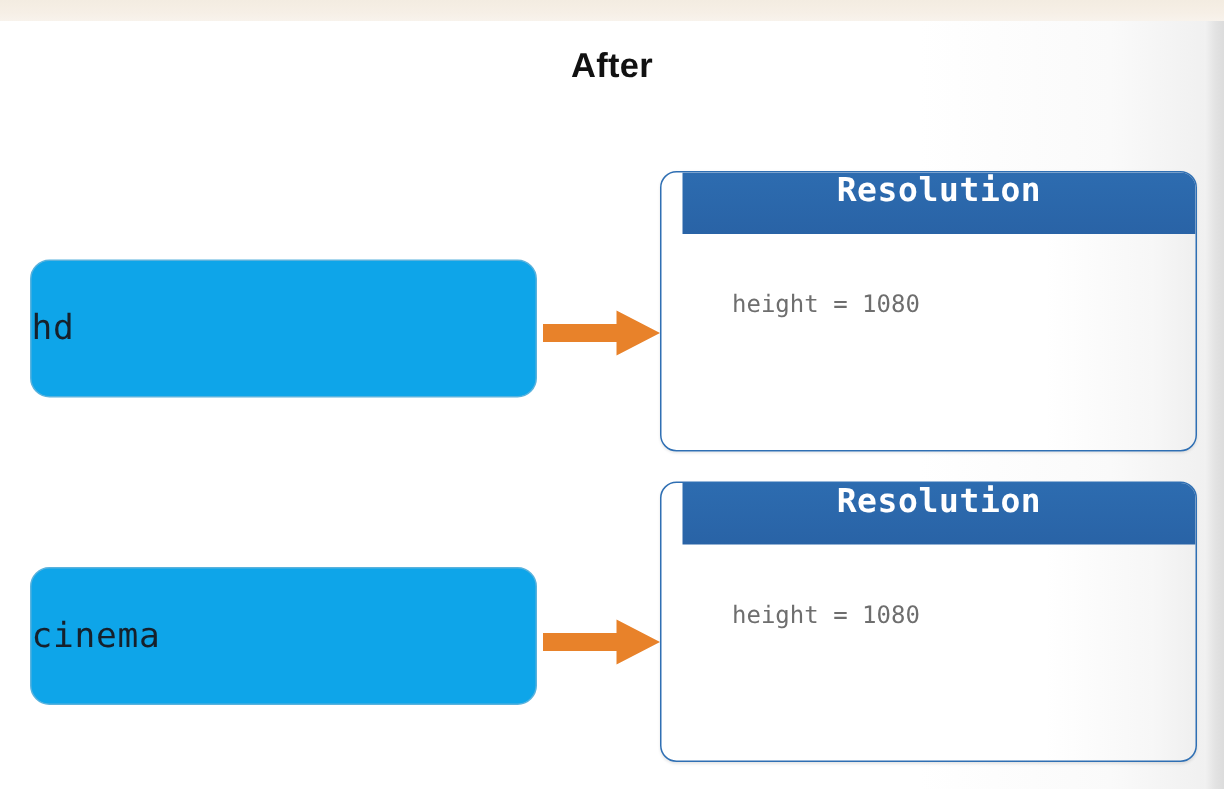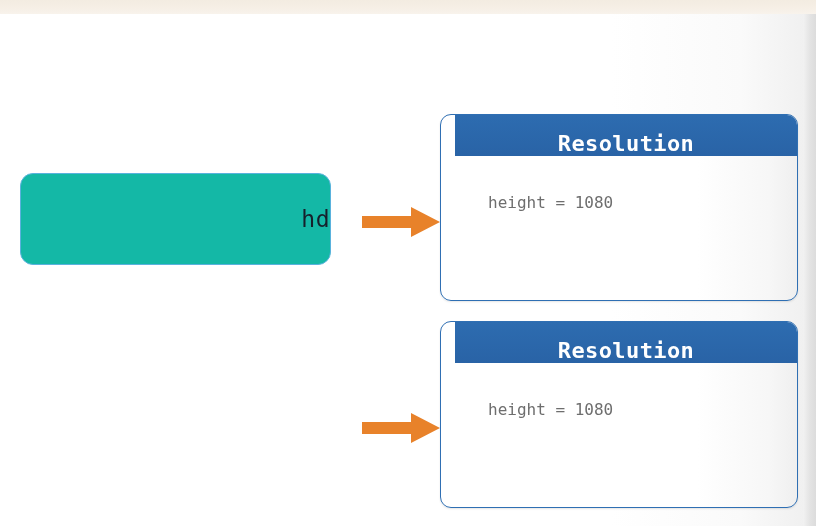--- a/index.html
+++ b/index.html
@@ -50,29 +50,29 @@
     font-size: 23px;
     font-weight: bold;
     color: #111111;
     letter-spacing: 0.2px;
   }
 
   
   .node {
     position: absolute;
     left: 20px;
-    width: 311px;
+    width: 338px;
     height: 92px;
-    background: #14b8a6;
+    background: #0ea5e9;
     border: 1.5px solid #59b2dd;
     border-radius: 13px;
     box-sizing: border-box;
     display: flex;
     align-items: center;
-    justify-content: flex-end;
+    justify-content: flex-start;
   }
   .node-label {
     font-family: "DejaVu Sans Mono", "Liberation Mono", monospace;
     font-size: 23px;
     color: #16202b;
     letter-spacing: 0.5px;
   }
   #node-hd     { top: 173px; }
   #node-cinema { top: 378px; }
 
@@ -98,21 +98,21 @@
     overflow: hidden;
     box-shadow: 0 1px 2px rgba(0,0,0,0.10);
   }
   #card-hd     { top: 114px; height: 187px; }
   #card-cinema { top: 321px; height: 187px; }
 
   .card-header {
     height: 41px;
     background: linear-gradient(to bottom, #2d6cb0 0%, #2963a6 100%);
     display: flex;
-    align-items: flex-end;
+    align-items: flex-start;
     justify-content: center;
     margin-left: 14px;
   }
   .card-header-title {
     font-family: "DejaVu Sans Mono", "Liberation Mono", monospace;
     font-size: 22px;
     font-weight: bold;
     color: #ffffff;
     letter-spacing: 0.4px;
   }
@@ -129,40 +129,44 @@
 </style>
 </head>
 <body>
 
 <div id="canvas">
 
   <div class="page-surface"></div>
   <div class="top-strip"></div>
   <div class="right-edge"></div>
 
+  <div class="title">After</div>
 
   <div class="node" id="node-hd">
     <span class="node-label">hd</span>
   </div>
 
   <div class="arrow" id="arrow-hd">
     <svg width="78" height="34" viewBox="0 0 78 34" xmlns="http://www.w3.org/2000/svg">
       <polygon points="0,11 49,11 49,2 78,17 49,32 49,23 0,23" fill="#e8822a"></polygon>
     </svg>
   </div>
 
   <div class="card" id="card-hd">
     <div class="card-header">
       <span class="card-header-title">Resolution</span>
     </div>
     <div class="card-body">
       <div class="card-line">height = 1080</div>
     </div>
   </div>
 
+  <div class="node" id="node-cinema">
+    <span class="node-label">cinema</span>
+  </div>
 
   <div class="arrow" id="arrow-cinema">
     <svg width="78" height="34" viewBox="0 0 78 34" xmlns="http://www.w3.org/2000/svg">
       <polygon points="0,11 49,11 49,2 78,17 49,32 49,23 0,23" fill="#e8822a"></polygon>
     </svg>
   </div>
 
   <div class="card" id="card-cinema">
     <div class="card-header">
       <span class="card-header-title">Resolution</span>

